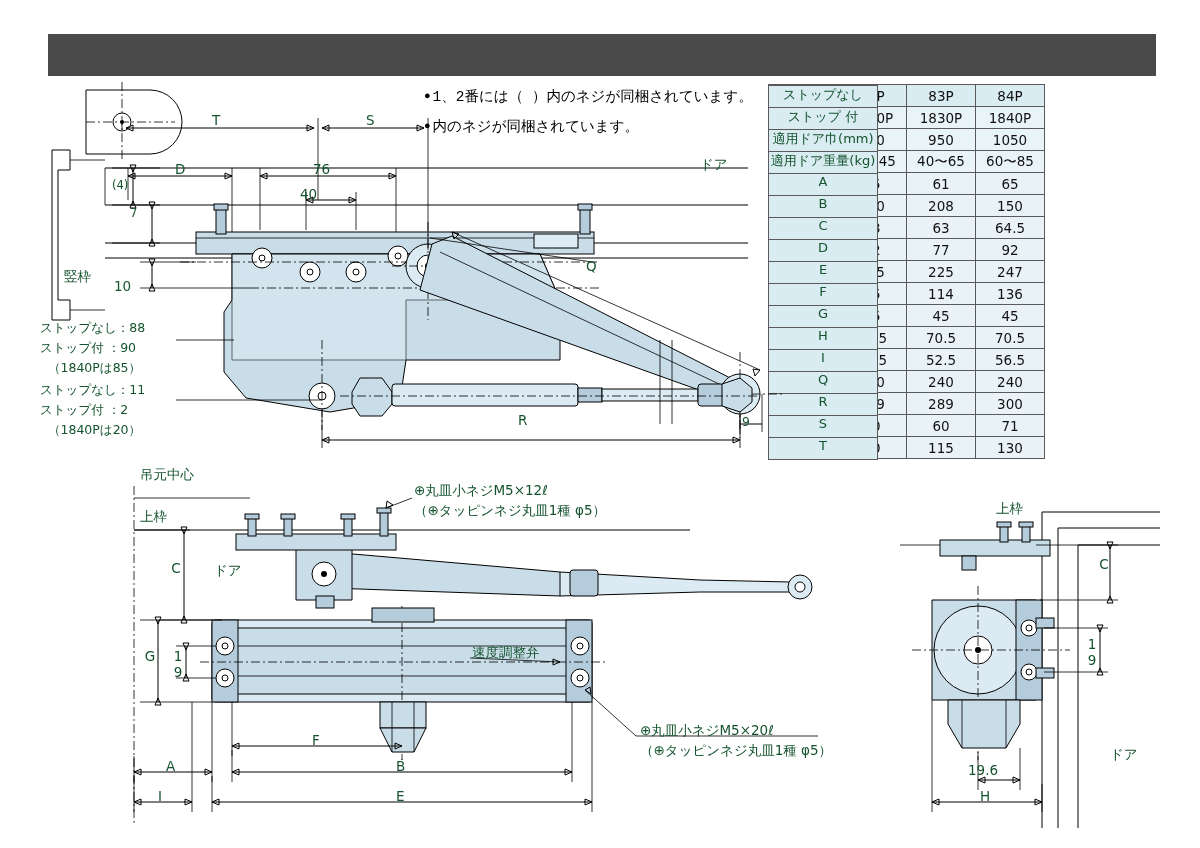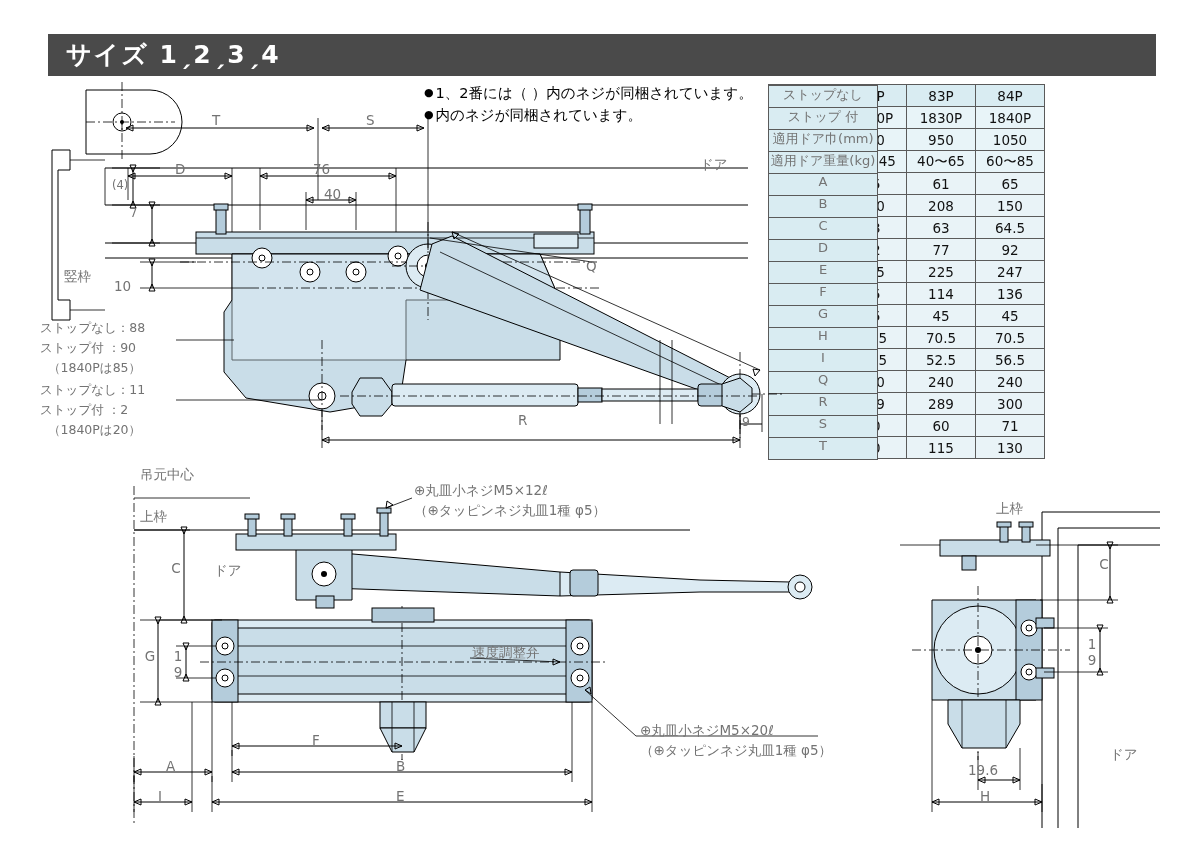--- a/index.html
+++ b/index.html
@@ -4,55 +4,54 @@
 <style>
   html,body{margin:0;padding:0;background:#ffffff;}
   body{width:1200px;height:848px;position:relative;font-family:"DejaVu Sans","Liberation Sans",sans-serif;color:#111;overflow:hidden;}
   .page{position:absolute;left:0;top:0;width:1200px;height:848px;}
 
   
   .hdr{position:absolute;left:48px;top:34px;width:1108px;height:42px;background:#4a4a4a;}
   .hdr-title{position:absolute;left:66px;top:41px;font-size:25px;font-weight:bold;color:#fff;letter-spacing:2px;line-height:28px;}
 
   
-  .notes{position:absolute;left:424px;top:82px;width:340px;font-size:14.5px;line-height:22px;color:#000;}
+  .notes{position:absolute;left:424px;top:82px;width:340px;font-size:14.5px;line-height:29px;color:#000;font-family:Liberation Mono, monospace;}
   .notes div{white-space:nowrap;}
   .bullet{font-size:11px;vertical-align:2px;margin-right:2px;}
 
   
   .tbl{position:absolute;left:768px;top:84px;border-collapse:collapse;font-size:13.5px;}
   .tbl td{border:1px solid #5a5a5a;text-align:center;height:21px;padding:0;}
   .tbl td.lbl{width:108px;background:#d9ecf2;font-size:13px;letter-spacing:0px;}
   .tbl td.val{width:68px;background:#e8f4f8;}
   .tbl tr.head td{background:#d9ecf2;font-weight:normal;}
   .tbl td.dim{background:#e9f3f7;}
   .tbl td.dimlbl{background:#d9ecf2;}
 
   
-  .lbl{position:absolute;font-size:13.5px;color:#737373;white-space:nowrap;}
+  .lbl{position:absolute;font-size:13.5px;color:#14532d;white-space:nowrap;}
   .lbl.sm{font-size:12.5px;}
   .lbl.xs{font-size:11.5px;}
   .vert{writing-mode:vertical-rl;text-orientation:upright;}
 
   svg{position:absolute;left:0;top:0;}
   .ln{stroke:#000;stroke-width:1;fill:none;}
   .thin{stroke:#000;stroke-width:0.8;fill:none;}
   .dash{stroke:#000;stroke-width:0.8;fill:none;stroke-dasharray:9 3 2 3;}
   .body-f{fill:#c9dde8;stroke:#000;stroke-width:1;}
   .body-l{fill:#dcebf3;stroke:#000;stroke-width:1;}
   .body-d{fill:#b4ccdb;stroke:#000;stroke-width:1;}
   .wht{fill:#ffffff;stroke:#000;stroke-width:1;}
 </style>
 </head>
 <body>
 
 <div class="page">
 
   <div class="hdr"></div>
-  <div class="hdr-title">サイズ 1ˏ2ˏ3ˏ4</div>
 
   <div class="notes">
     <div><span class="bullet">●</span><span>1、2番には（  ）内のネジが同梱されています。</span></div>
     <div><span class="bullet">●</span><span>内のネジが同梱されています。</span></div>
   </div>
 
   <table class="tbl">
     <tbody>
         <tr class="head">
           <td class="lbl">ストップなし</td>
@@ -427,21 +426,21 @@
     <path class="thin" d="M932,700 L932,812 M1042,784 L1042,812"></path>
     <path class="ln" d="M932,802 L1042,802"></path>
     <path class="ln" d="M932,802 l7,-3 v6 z" fill="#000" stroke="none"></path>
     <path class="ln" d="M1042,802 l-7,-3 v6 z" fill="#000" stroke="none"></path>
   </svg>
 
   <div class="lbl" style="left:212px;top:112px;">T</div>
   <div class="lbl" style="left:366px;top:112px;">S</div>
   <div class="lbl" style="left:175px;top:161px;">D</div>
   <div class="lbl" style="left:313px;top:161px;">76</div>
-  <div class="lbl" style="left:324px;top:186px;">40</div>
+  <div class="lbl" style="left:300px;top:186px;">40</div>
   <div class="lbl xs" style="left:112px;top:178px;">(4)</div>
   <div class="lbl xs" style="left:130px;top:206px;">7</div>
   <div class="lbl" style="left:114px;top:278px;">10</div>
   <div class="lbl" style="left:518px;top:412px;">R</div>
   <div class="lbl" style="left:586px;top:258px;">Q</div>
   <div class="lbl sm" style="left:742px;top:414px;">9</div>
   <div class="lbl" style="left:700px;top:156px;">ドア</div>
   <div class="lbl" style="left:64px;top:268px;">竪枠</div>
   <div class="lbl sm" style="left:40px;top:320px;">ストップなし：88</div>
   <div class="lbl sm" style="left:40px;top:340px;">ストップ付 ：90</div>

